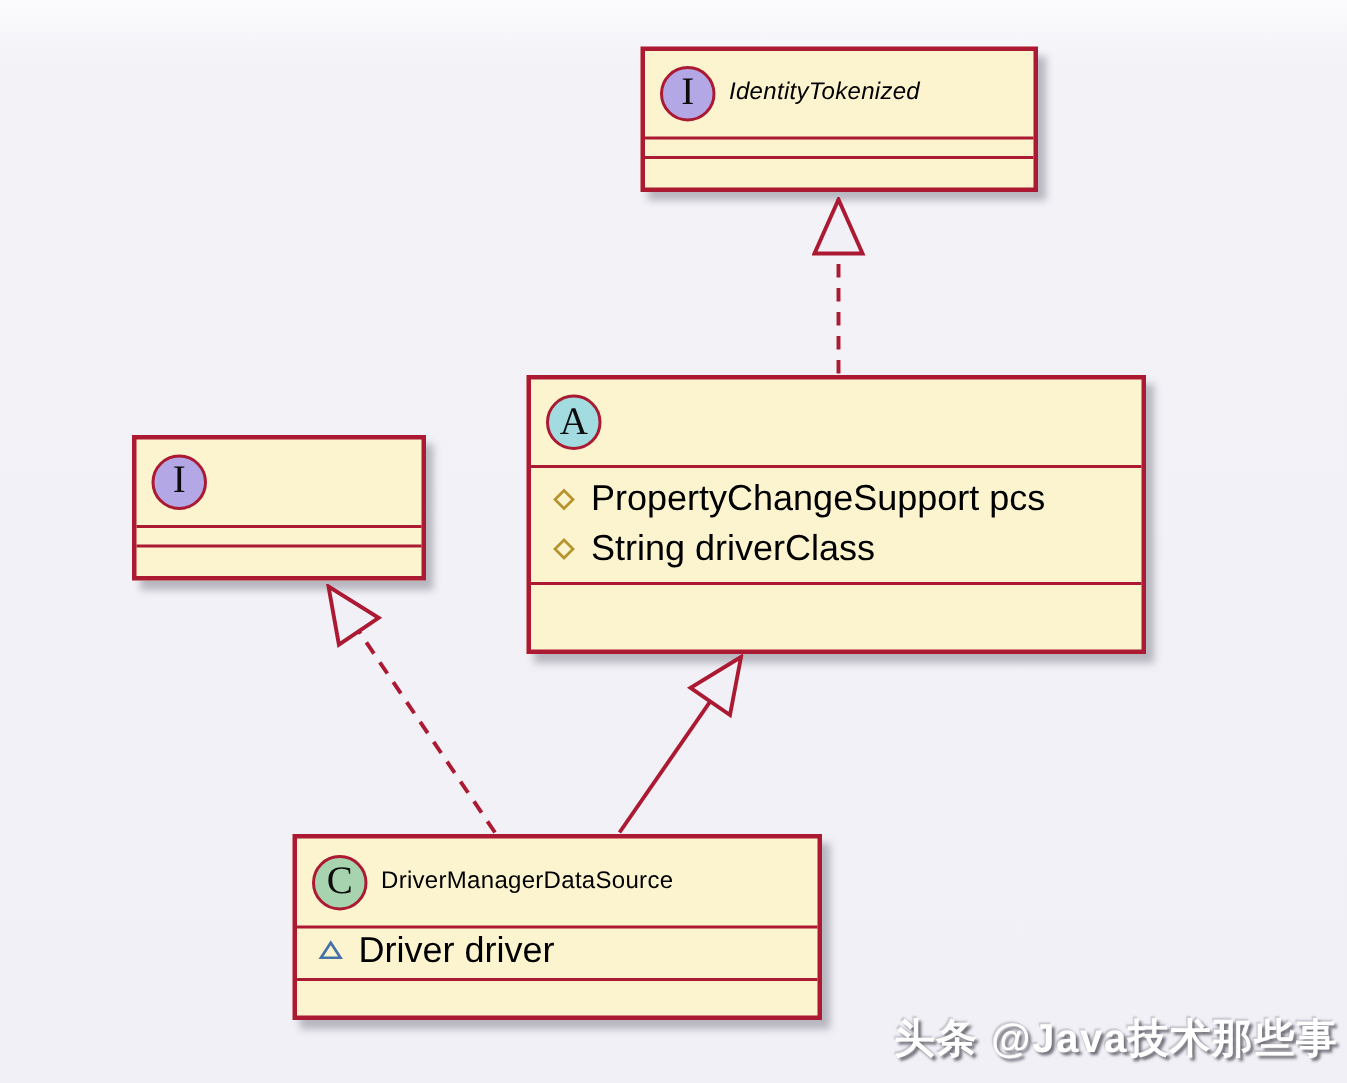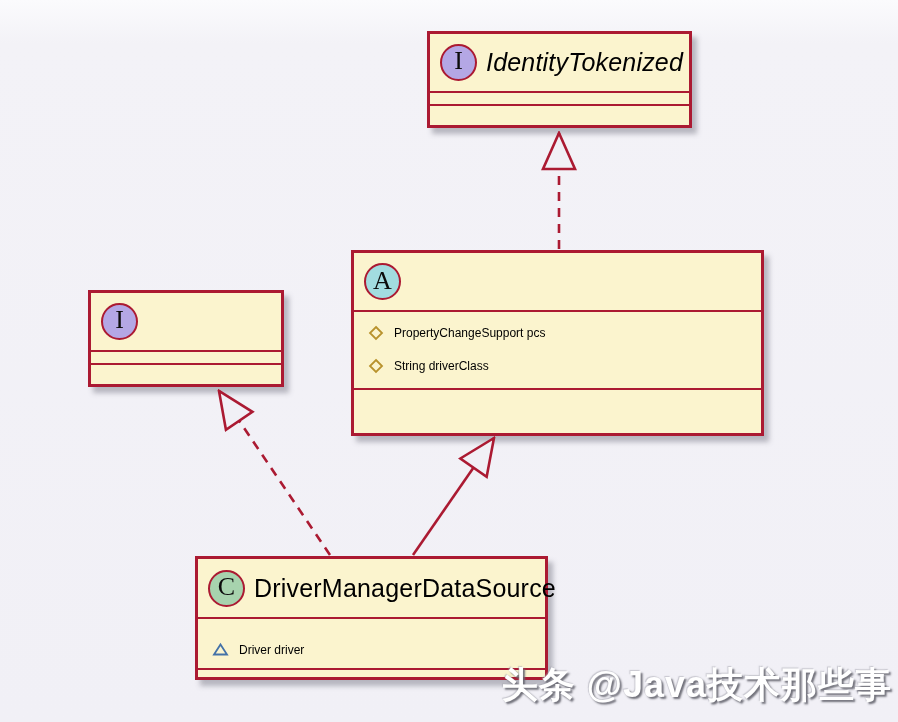--- a/index.html
+++ b/index.html
@@ -29,40 +29,40 @@
     border:2.5px solid #ab1a32;box-sizing:border-box;
     display:flex;align-items:center;justify-content:center;
     font-family:"Liberation Serif","DejaVu Serif",serif;
     font-size:26px;color:#0c0c0c;flex:0 0 auto;line-height:1;
     padding-bottom:2px;
   }
   .badge-i{background:#b4a7e5;}
   .badge-a{background:#a2dce0;}
   .badge-c{background:#a7d3ae;}
   .cls-title{
-    font-size:25px;color:#000;white-space:nowrap;letter-spacing:.2px;
+    font-size:16px;color:#000;white-space:nowrap;letter-spacing:.2px;
   }
   .cls-title.italic{font-style:italic;}
   .divider{height:0;border-top:2px solid #ab1a32;flex:0 0 auto;}
   .strip{flex:0 0 auto;}
   .strip.grow{flex:1 1 auto;}
 
   .fields{display:flex;flex-direction:column;justify-content:center;
           padding:6px 10px 8px 14px;gap:4px;flex:0 0 auto;}
   .field-row{display:flex;align-items:center;gap:10px;height:29px;}
-  .field-text{font-size:12px;color:#000;white-space:nowrap;}
+  .field-text{font-size:24px;color:#000;white-space:nowrap;}
   .field-icon{flex:0 0 auto;display:block;}
 
   
   svg.arrows{position:absolute;left:0;top:0;pointer-events:none;z-index:5;}
 
   
   .watermark{
     position:absolute;right:6px;bottom:12px;
-    font-size:36px;font-weight:bold;color:#ffffff;letter-spacing:1px;
+    font-size:27px;font-weight:bold;color:#ffffff;letter-spacing:1px;
     text-shadow:2px 2px 2px rgba(105,105,115,.95),
                 -1px -1px 1px rgba(160,160,170,.5);
     white-space:nowrap;
   }
 </style>
 </head>
 <body>
 
 <div class="canvas">
 
@@ -123,21 +123,21 @@
     <div class="divider"></div>
     <div class="strip grow"></div>
   </div>
 
   <div class="uml-box" style="left:195px;top:556px;width:353px;height:124px">
     <div class="title-row" style="height:58px">
       <span class="badge badge-c">C</span>
       <span class="cls-title">DriverManagerDataSource</span>
     </div>
     <div class="divider"></div>
-    <div class="fields" style="padding-top:16px;padding-bottom:4px">
+    <div class="fields" style="padding-top:0;padding-bottom:4px">
       <div class="field-row">
         <svg class="field-icon" width="17" height="15">
           <path d="M8.5 2.5 L15 12.5 L2 12.5 Z" fill="none" stroke="#4472a8" stroke-width="1.8"></path>
         </svg>
         <span class="field-text">Driver driver</span>
       </div>
     </div>
     <div class="divider"></div>
     <div class="strip grow"></div>
   </div>

